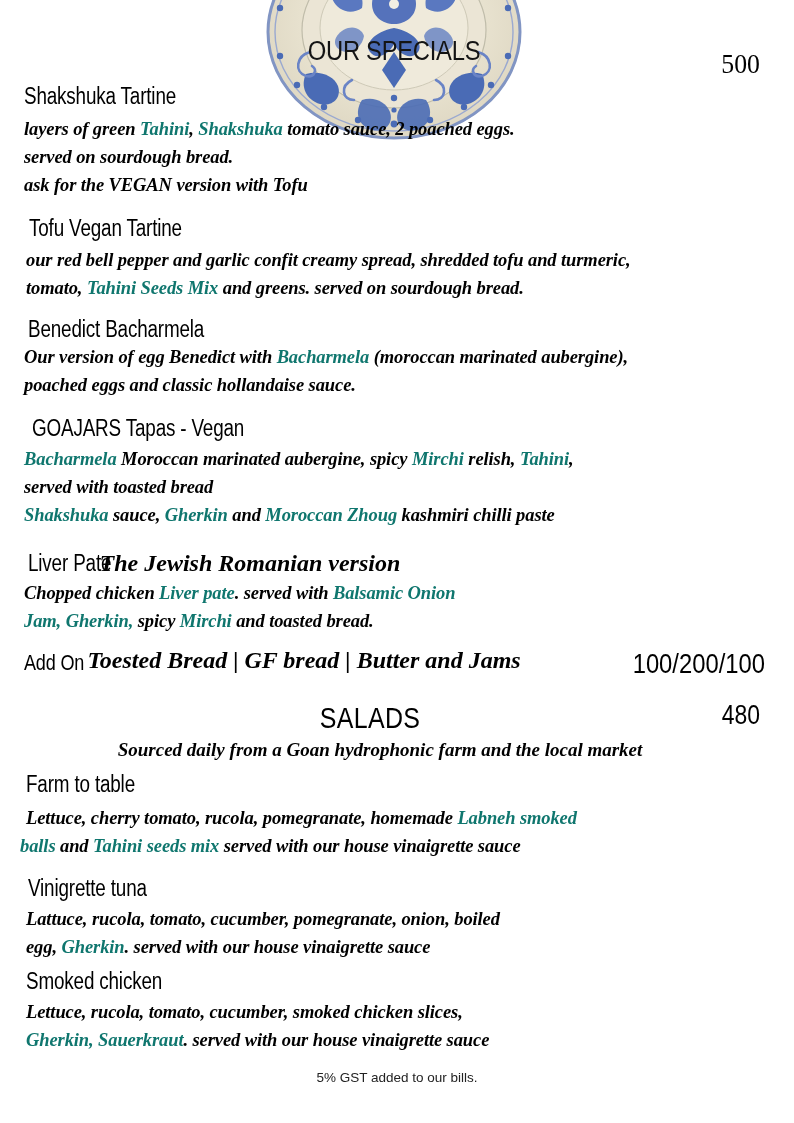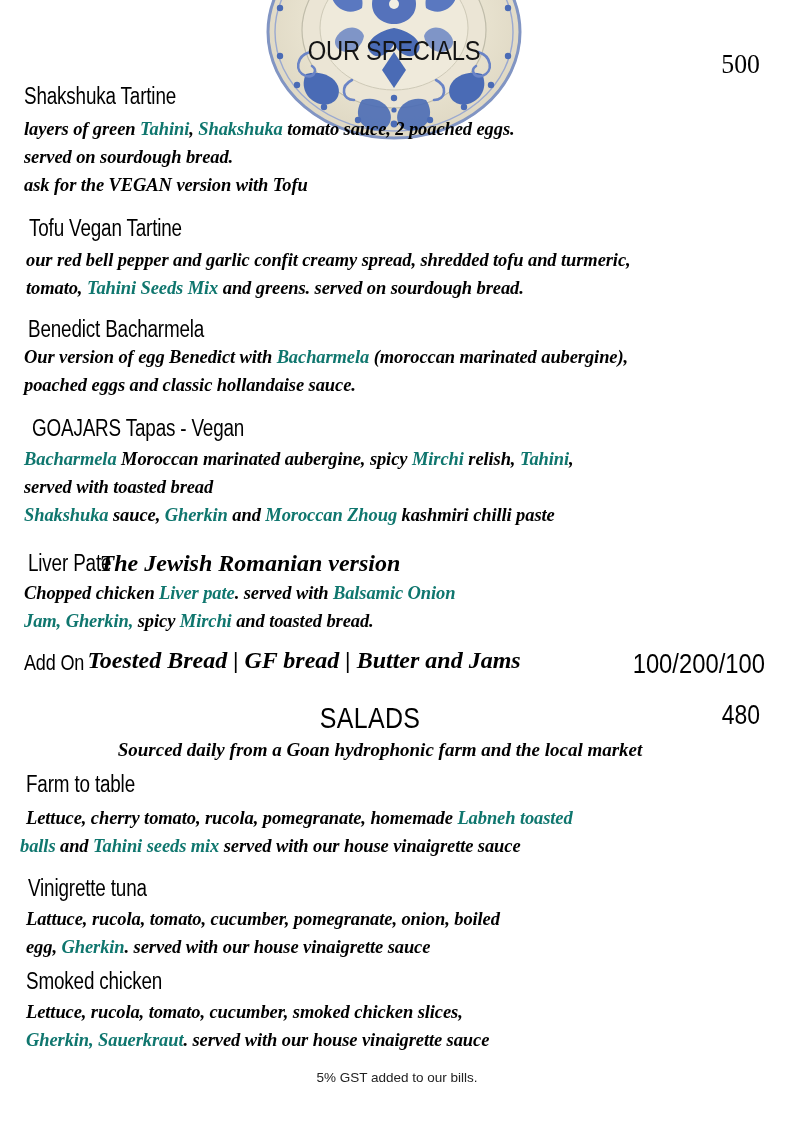--- a/index.html
+++ b/index.html
@@ -272,21 +272,21 @@
 <div class="abs price" style="left:600px; top:648px; width:165px;">100/200/100</div>
 
 <div class="abs section-title" style="left:180px; top:702px; width:380px;">SALADS</div>
 <div class="abs price" style="left:620px; top:700px; width:140px; font-size:27px;">480</div>
 <div class="abs section-sub" style="left:60px; top:739px; width:640px;">Sourced daily from a Goan hydrophonic farm and the local market</div>
 
 <div class="abs" style="left:26px; top:772px;">
   <div class="dish-name">Farm to table</div>
 </div>
 <div class="abs desc" style="left:26px; top:805px; width:680px;">
-  <div id="s0l0"><span>Lettuce, cherry tomato, rucola, pomegranate, homemade </span><span class="hl">Labneh toasted</span></div>
+  <div id="s0l0"><span>Lettuce, cherry tomato, rucola, pomegranate, homemade </span><span class="hl">Labneh smoked</span></div>
   <div id="s0l1" style="margin-left:-6px;"><span class="hl">balls</span><span>  and </span><span class="hl">Tahini seeds mix</span><span> served with our house vinaigrette sauce</span></div>
 </div>
 
 <div class="abs" style="left:28px; top:876px;">
   <div class="dish-name">Vinigrette tuna</div>
 </div>
 <div class="abs desc" style="left:26px; top:906px; width:680px;">
   <div id="s1l0"><span>Lattuce, rucola, tomato, cucumber, pomegranate, onion, boiled</span></div>
   <div id="s1l1"><span>egg, </span><span class="hl">Gherkin</span><span>. served with our house vinaigrette sauce</span></div>
 </div>

